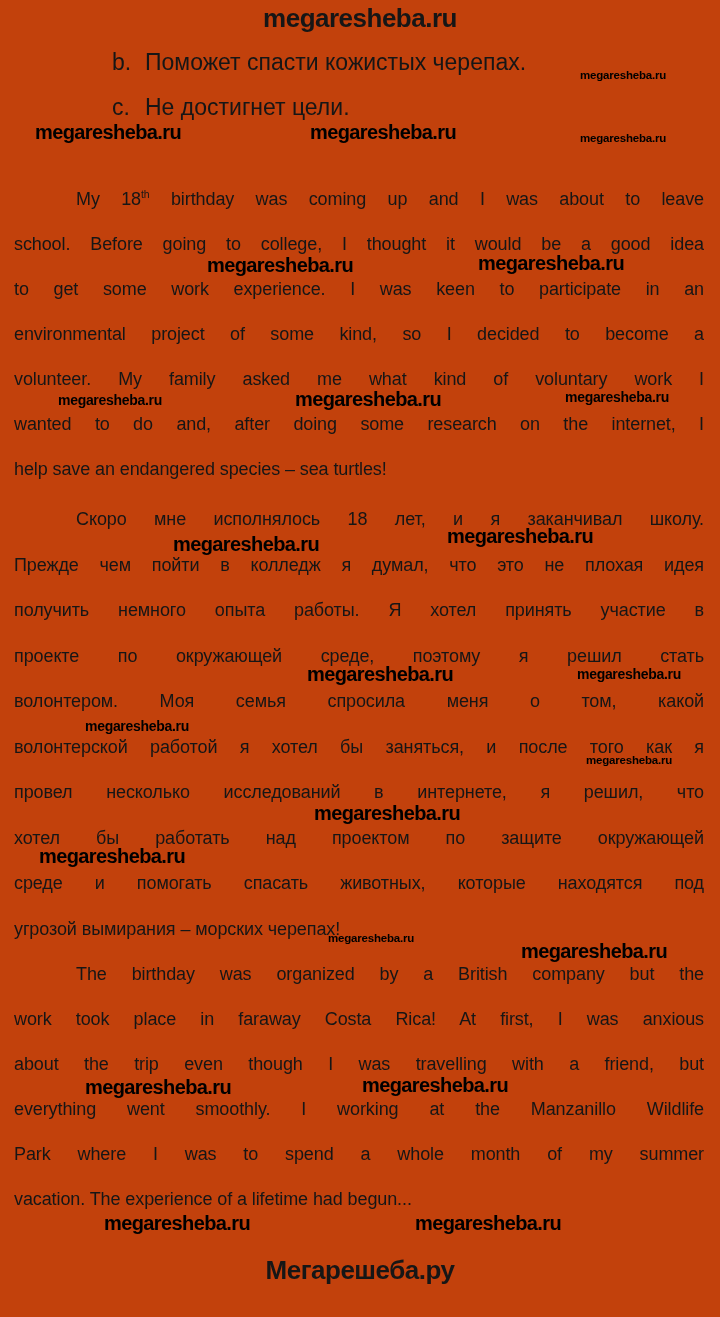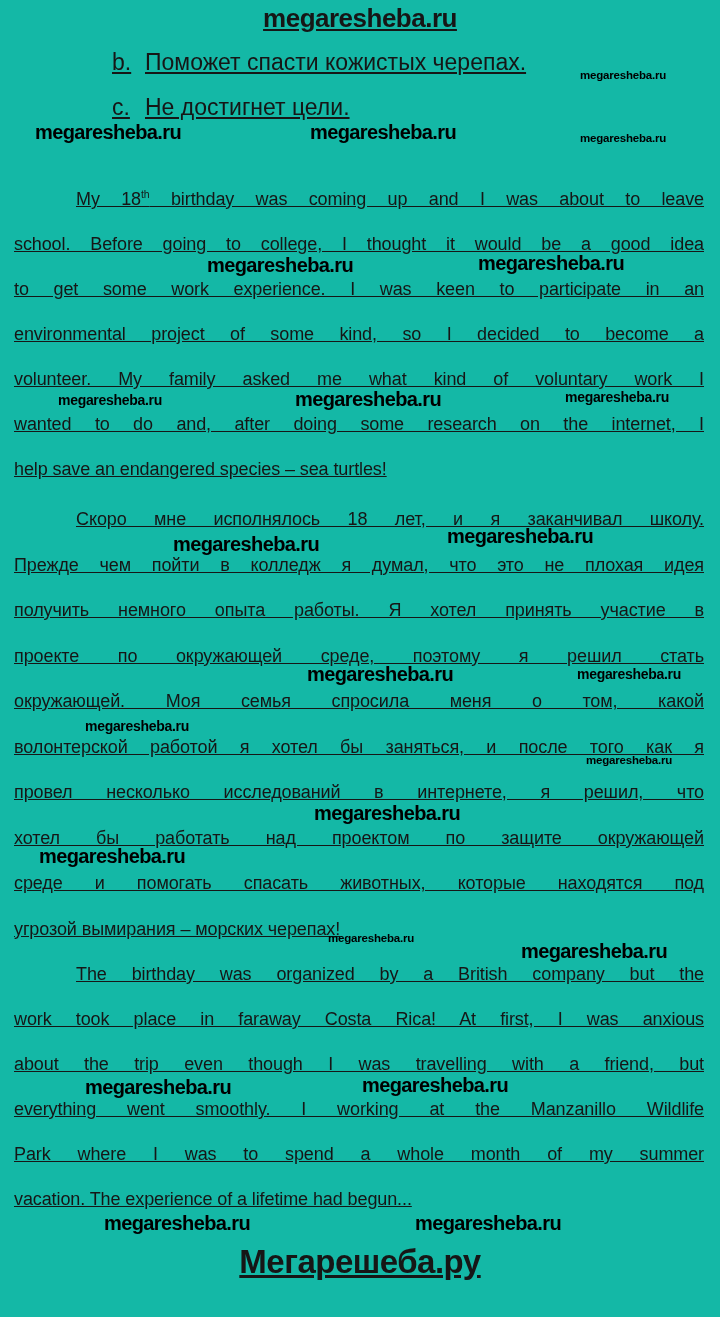--- a/index.html
+++ b/index.html
@@ -1,39 +1,38 @@
 <!DOCTYPE html>
 <html><head>
 <meta charset="utf-8">
 <style>
   html, body { margin: 0; padding: 0; background: #e8e8e8; }
   .page {
     position: relative;
     width: 720px;
     height: 1317px;
     margin: 0 auto;
-    background: #14b8a6;
+    background: #c2410c;
     color: #161616;
     font-family: "Liberation Sans", "DejaVu Sans", sans-serif;
     overflow: hidden;
-    text-decoration: underline;
   }
   
   .site-header {
     padding-top: 2px;
     text-align: center;
     font-size: 26px;
     font-weight: 700;
     line-height: 32px;
     letter-spacing: -0.5px;
   }
   .site-footer {
-    margin-top: 24px;
+    margin-top: 32px;
     text-align: center;
-    font-size: 33px;
+    font-size: 26px;
     font-weight: 700;
     line-height: 32px;
     letter-spacing: -0.5px;
   }
   
   .options {
     margin-top: 16px;
     display: flex;
     flex-direction: column;
     gap: 21px;
@@ -99,21 +98,21 @@
         <div class="line just">environmental project of some kind, so I decided to become a</div>
         <div class="line just">volunteer. My family asked me what kind of voluntary work I</div>
         <div class="line just">wanted to do and, after doing some research on the internet, I</div>
         <div class="line last">help save an endangered species – sea turtles!</div>
       </div>
       <div class="para para-2 ru">
         <div class="line just indent">Скоро мне исполнялось 18 лет, и я заканчивал школу.</div>
         <div class="line just">Прежде чем пойти в колледж я думал, что это не плохая идея</div>
         <div class="line just">получить немного опыта работы. Я хотел принять участие в</div>
         <div class="line just">проекте по окружающей среде, поэтому я решил стать</div>
-        <div class="line just">окружающей. Моя семья спросила меня о том, какой</div>
+        <div class="line just">волонтером. Моя семья спросила меня о том, какой</div>
         <div class="line just">волонтерской работой я хотел бы заняться, и после того как я</div>
         <div class="line just">провел несколько исследований в интернете, я решил, что</div>
         <div class="line just">хотел бы работать над проектом по защите окружающей</div>
         <div class="line just">среде и помогать спасать животных, которые находятся под</div>
         <div class="line last">угрозой вымирания – морских черепах!</div>
       </div>
       <div class="para para-3">
         <div class="line just indent">The birthday was organized by a British company but the</div>
         <div class="line just">work took place in faraway Costa Rica! At first, I was anxious</div>
         <div class="line just">about the trip even though I was travelling with a friend, but</div>

